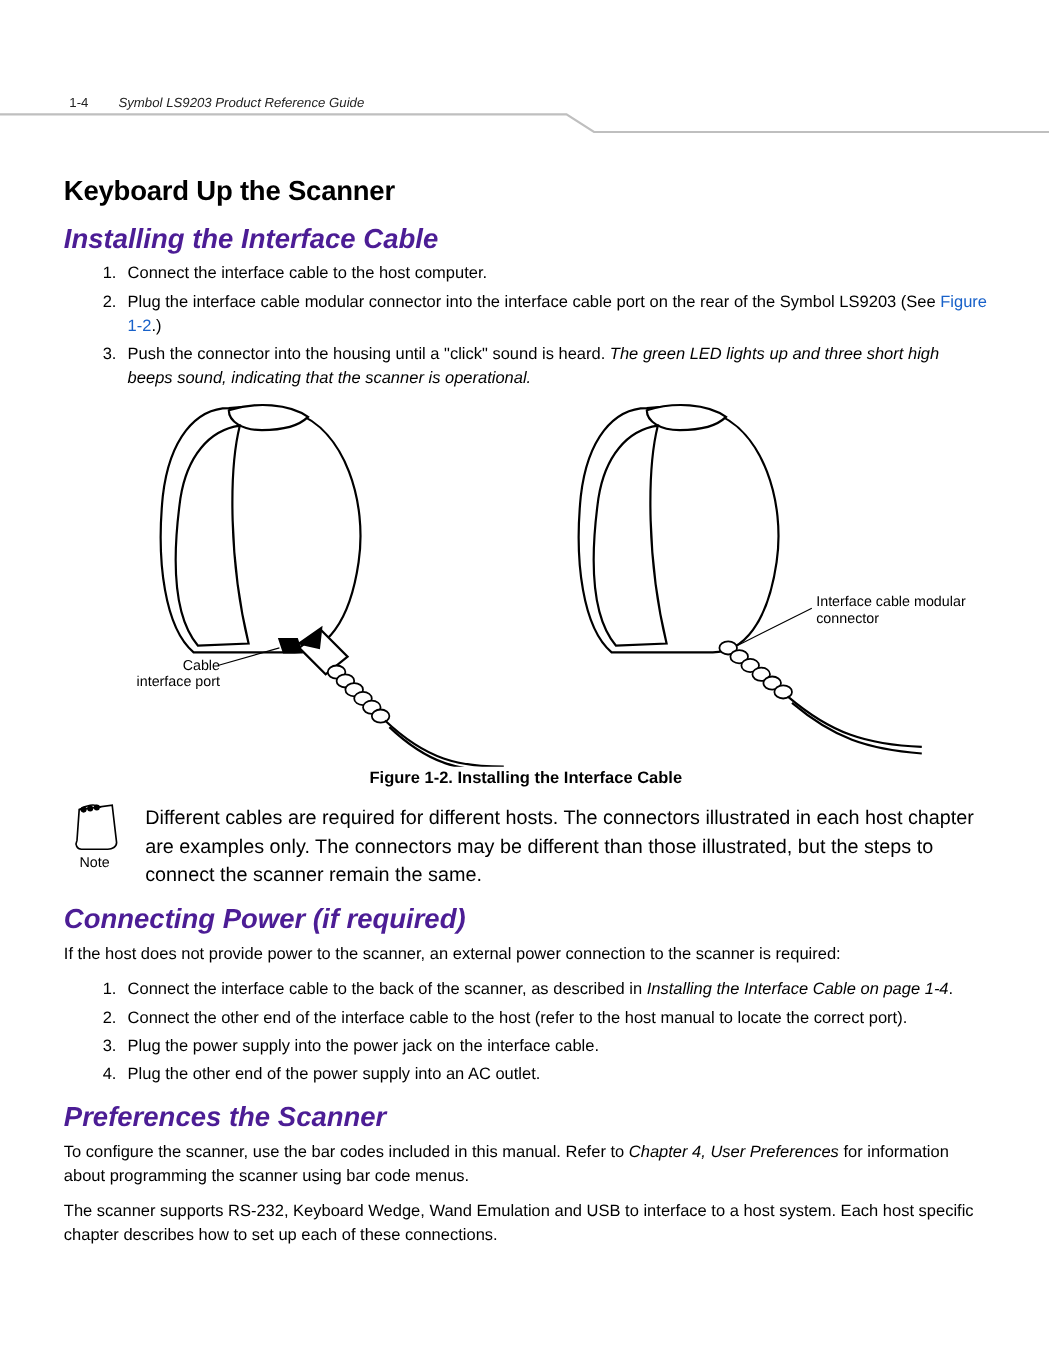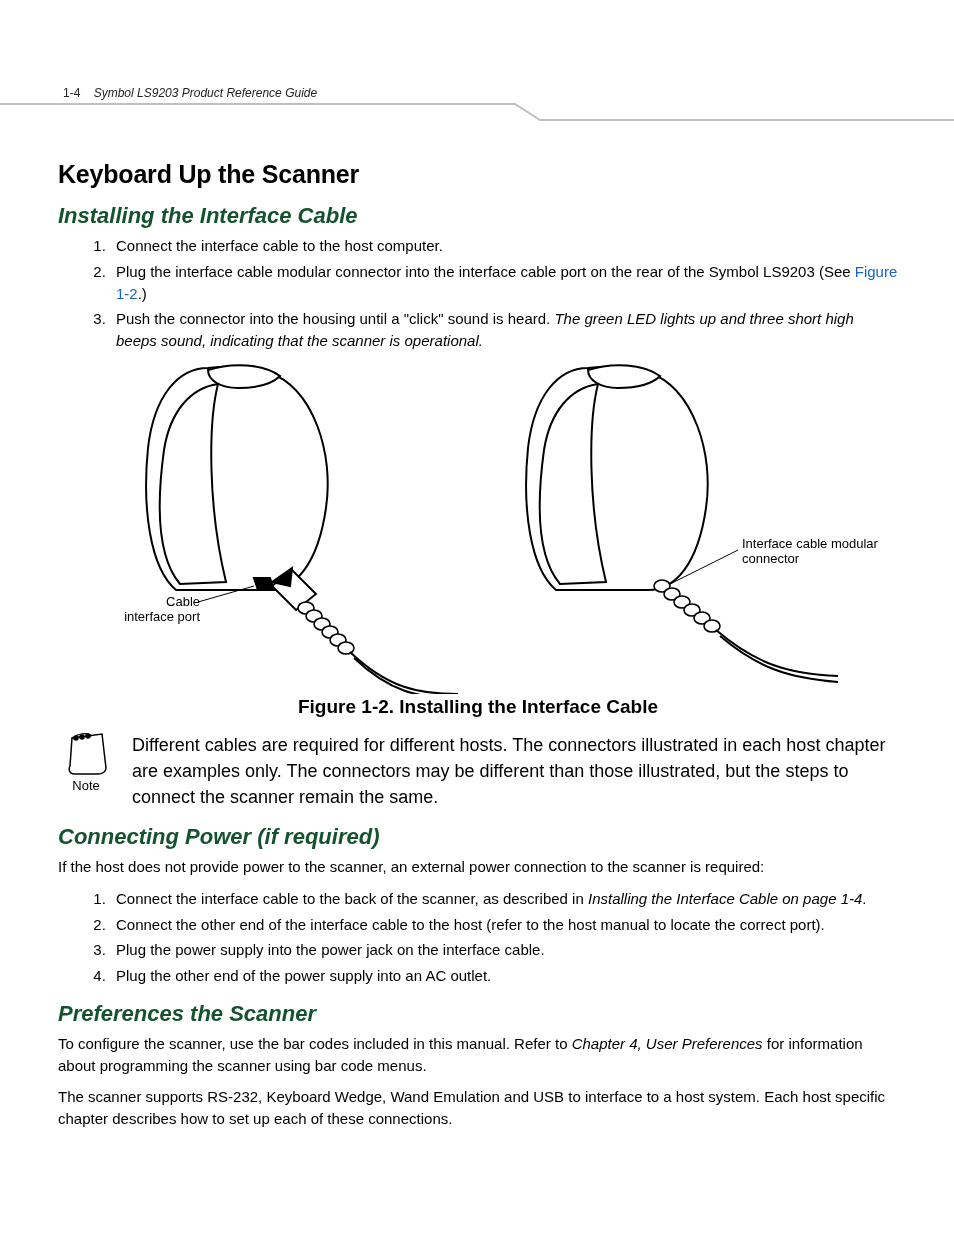--- a/index.html
+++ b/index.html
@@ -25,42 +25,42 @@
   .hdr-rule svg { width: 100%; height: 100%; display: block; }
 
   .page-num {
     position: absolute;
     top: 86px;
     left: 63px;
     font-size: 12px;
     font-style: italic;
     color: #222;
   }
-  .page-num .pn { font-style: normal; margin-right: 10px; }
+  .page-num .pn { font-style: normal; margin-right: 24px; }
 
   
   .content {
     position: absolute;
     top: 160px;
     left: 58px;
     width: 840px;
   }
 
   h1.sect {
     font-size: 25px;
     font-weight: 700;
     margin-bottom: 14px;
     font-family: "Arial Narrow", Arial, sans-serif;
     letter-spacing: -0.2px;
   }
   h2.sub {
-    font-size: 22px;
+    font-size: 25px;
     font-weight: 700;
     font-style: italic;
-    color: #14532d;
+    color: #4c1d95;
     margin-top: 6px;
     margin-bottom: 6px;
     font-family: "Arial Narrow", Arial, sans-serif;
   }
 
   ol.steps {
     list-style: decimal;
     margin-left: 52px;
     font-size: 15px;
     line-height: 1.45;
@@ -81,21 +81,21 @@
     position: relative;
     width: 840px;
     height: 336px;
     margin-top: 6px;
   }
   .fig-wrap svg { position:absolute; top:0; left:0; }
 
   .fig-caption {
     text-align: center;
     font-weight: 700;
-    font-size: 19px;
+    font-size: 15px;
     margin-top: 2px;
     margin-bottom: 14px;
   }
   .fig-callout {
     position: absolute;
     font-size: 13px;
     line-height: 1.2;
   }
 
   

